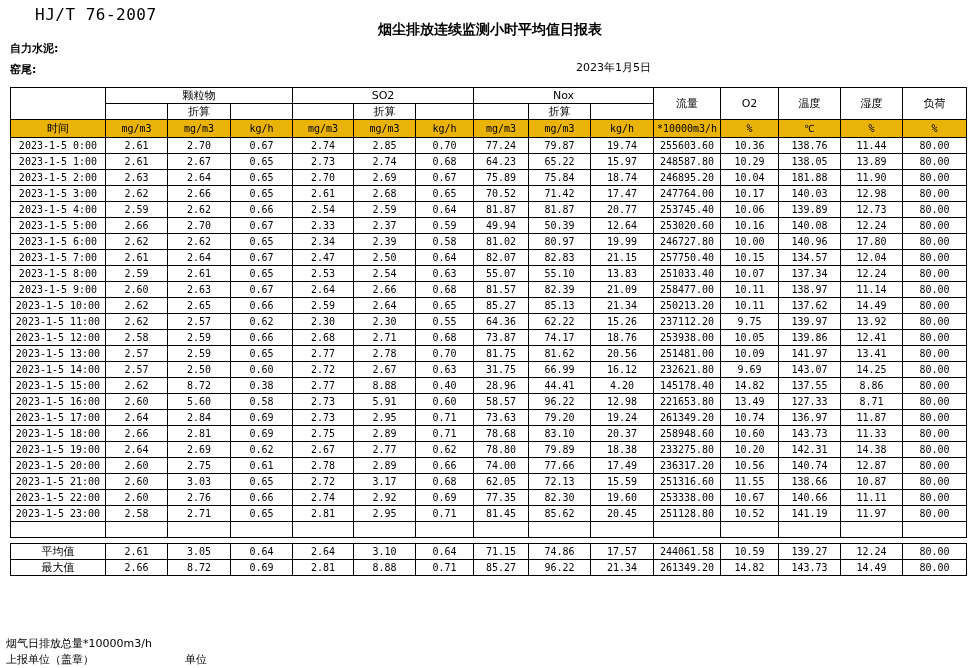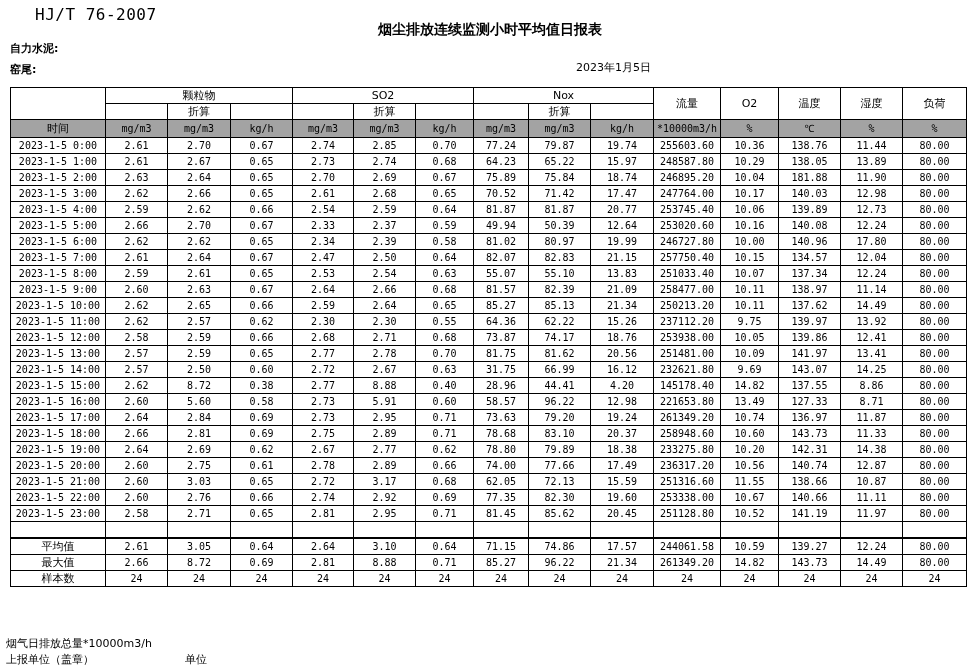--- a/index.html
+++ b/index.html
@@ -12,22 +12,22 @@
   .company{position:absolute;left:10px;top:41px;font-size:11px;font-weight:bold}
   .site{position:absolute;left:10px;top:62px;font-size:11px;font-weight:bold}
   .date{position:absolute;left:576px;top:60px;font-size:11px}
   .tablewrap{position:absolute;left:10px;top:87px}
   table{border-collapse:collapse;table-layout:fixed;width:956px}
   td{border:1px solid #000;padding:0;height:15px;line-height:1;text-align:center;
      vertical-align:middle;font-family:"DejaVu Sans Mono",monospace;font-size:10px;
      white-space:nowrap;overflow:hidden}
   .cjk{font-family:"DejaVu Sans",sans-serif;font-size:11px}
   thead td.h{height:15px}
-  .unit-row td{background:#a3a3a3;height:17px}
-  .summary{}
+  .unit-row td{background:#eab308;height:17px}
+  .summary{margin-top:5px}
   .dt-label{text-align:left;padding-left:2px}
   .f1{position:absolute;left:6px;top:636px;font-size:11px}
   .f2{position:absolute;left:6px;top:652px;font-size:11px}
   .f3{position:absolute;left:185px;top:652px;font-size:11px}
 </style>
 </head>
 <body>
 
 <div>
   <div class="std">HJ/T 76-2007</div>
@@ -571,37 +571,20 @@
             <td>0.71</td>
             <td>85.27</td>
             <td>96.22</td>
             <td>21.34</td>
             <td>261349.20</td>
             <td>14.82</td>
             <td>143.73</td>
             <td>14.49</td>
             <td>80.00</td>
           </tr>
-          <tr>
-            <td class="cjk">样本数</td>
-            <td>24</td>
-            <td>24</td>
-            <td>24</td>
-            <td>24</td>
-            <td>24</td>
-            <td>24</td>
-            <td>24</td>
-            <td>24</td>
-            <td>24</td>
-            <td>24</td>
-            <td>24</td>
-            <td>24</td>
-            <td>24</td>
-            <td>24</td>
-          </tr>
         </tbody>
     </table>
   </div>
 
   <div class="f1">烟气日排放总量*10000m3/h</div>
   <div class="f2">上报单位（盖章）</div>
   <div class="f3">单位</div>
 </div>
 
 </body></html>

